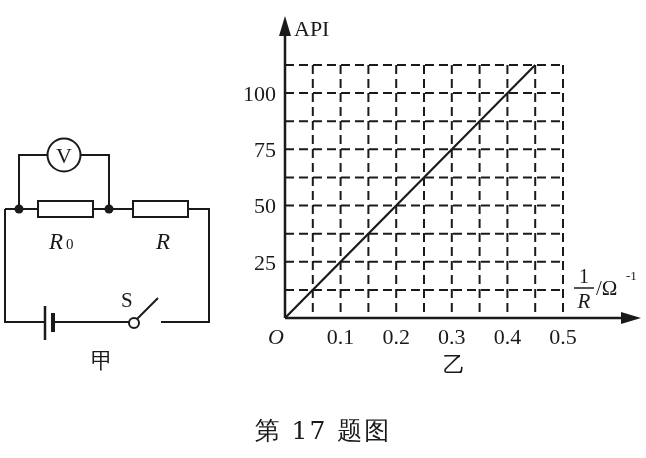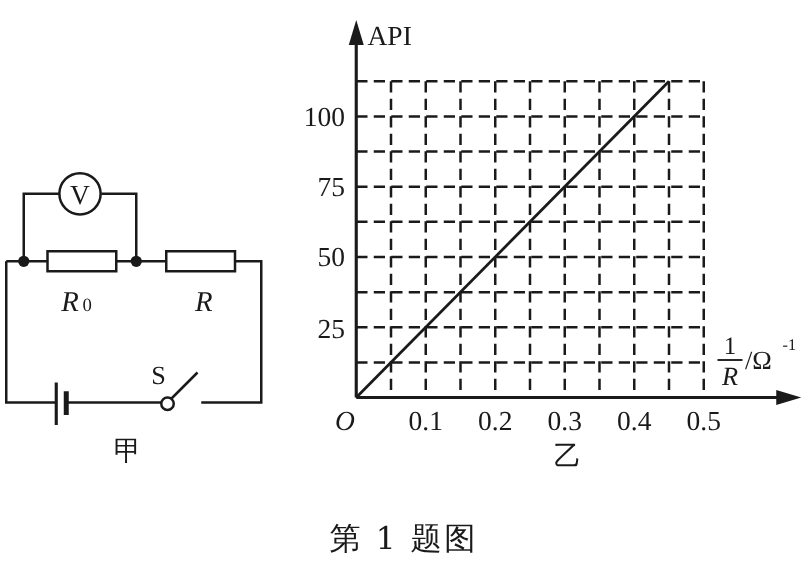--- a/index.html
+++ b/index.html
@@ -96,13 +96,13 @@
 
   <text x="584" y="283" font-size="20" text-anchor="middle" class="lbl">1</text>
   <line x1="574" y1="288" x2="594" y2="288" stroke="#1a1a1a" stroke-width="1.5"></line>
   <text x="584" y="308" font-size="21" font-style="italic" text-anchor="middle" class="lbl">R</text>
   <text x="596" y="295" font-size="21" class="lbl">/Ω</text>
   <text x="626" y="280" font-size="13" class="lbl">-1</text>
 
   <text x="454" y="372" font-size="22" text-anchor="middle" class="lbl">乙</text>
 </svg>
 
-<div class="caption">第 1 题图</div>
+<div class="caption">第 17 题图</div>
 
 </body></html>

